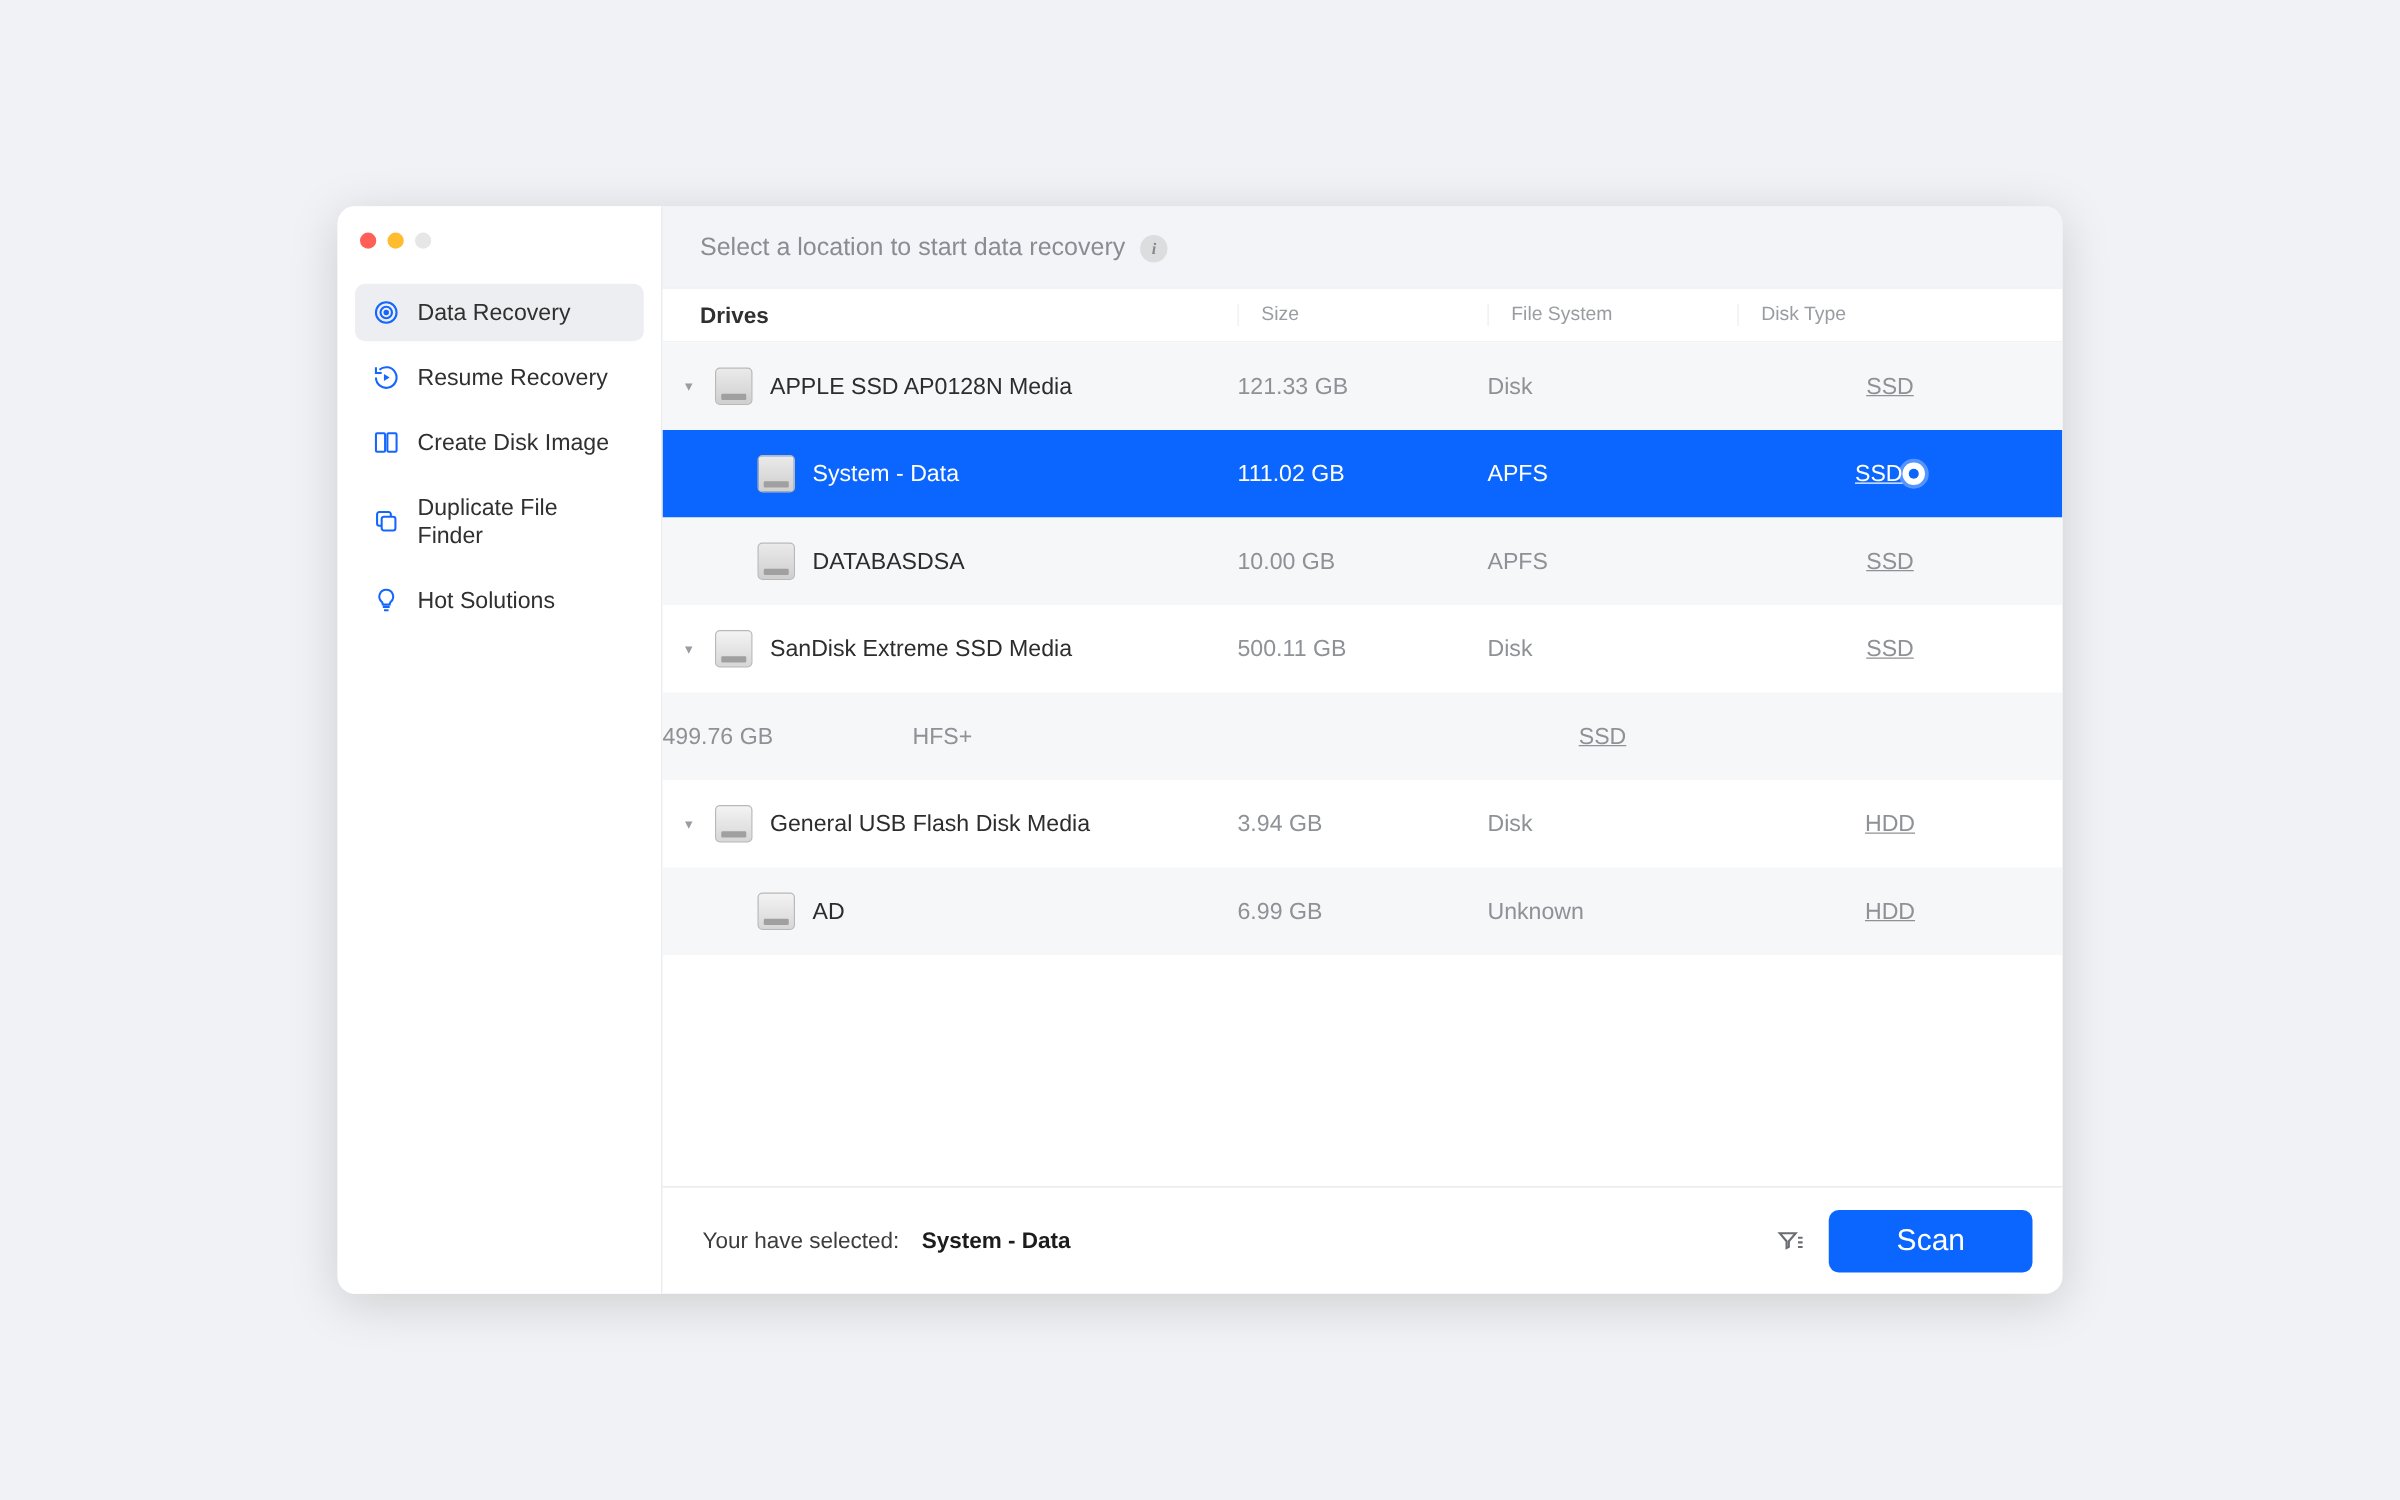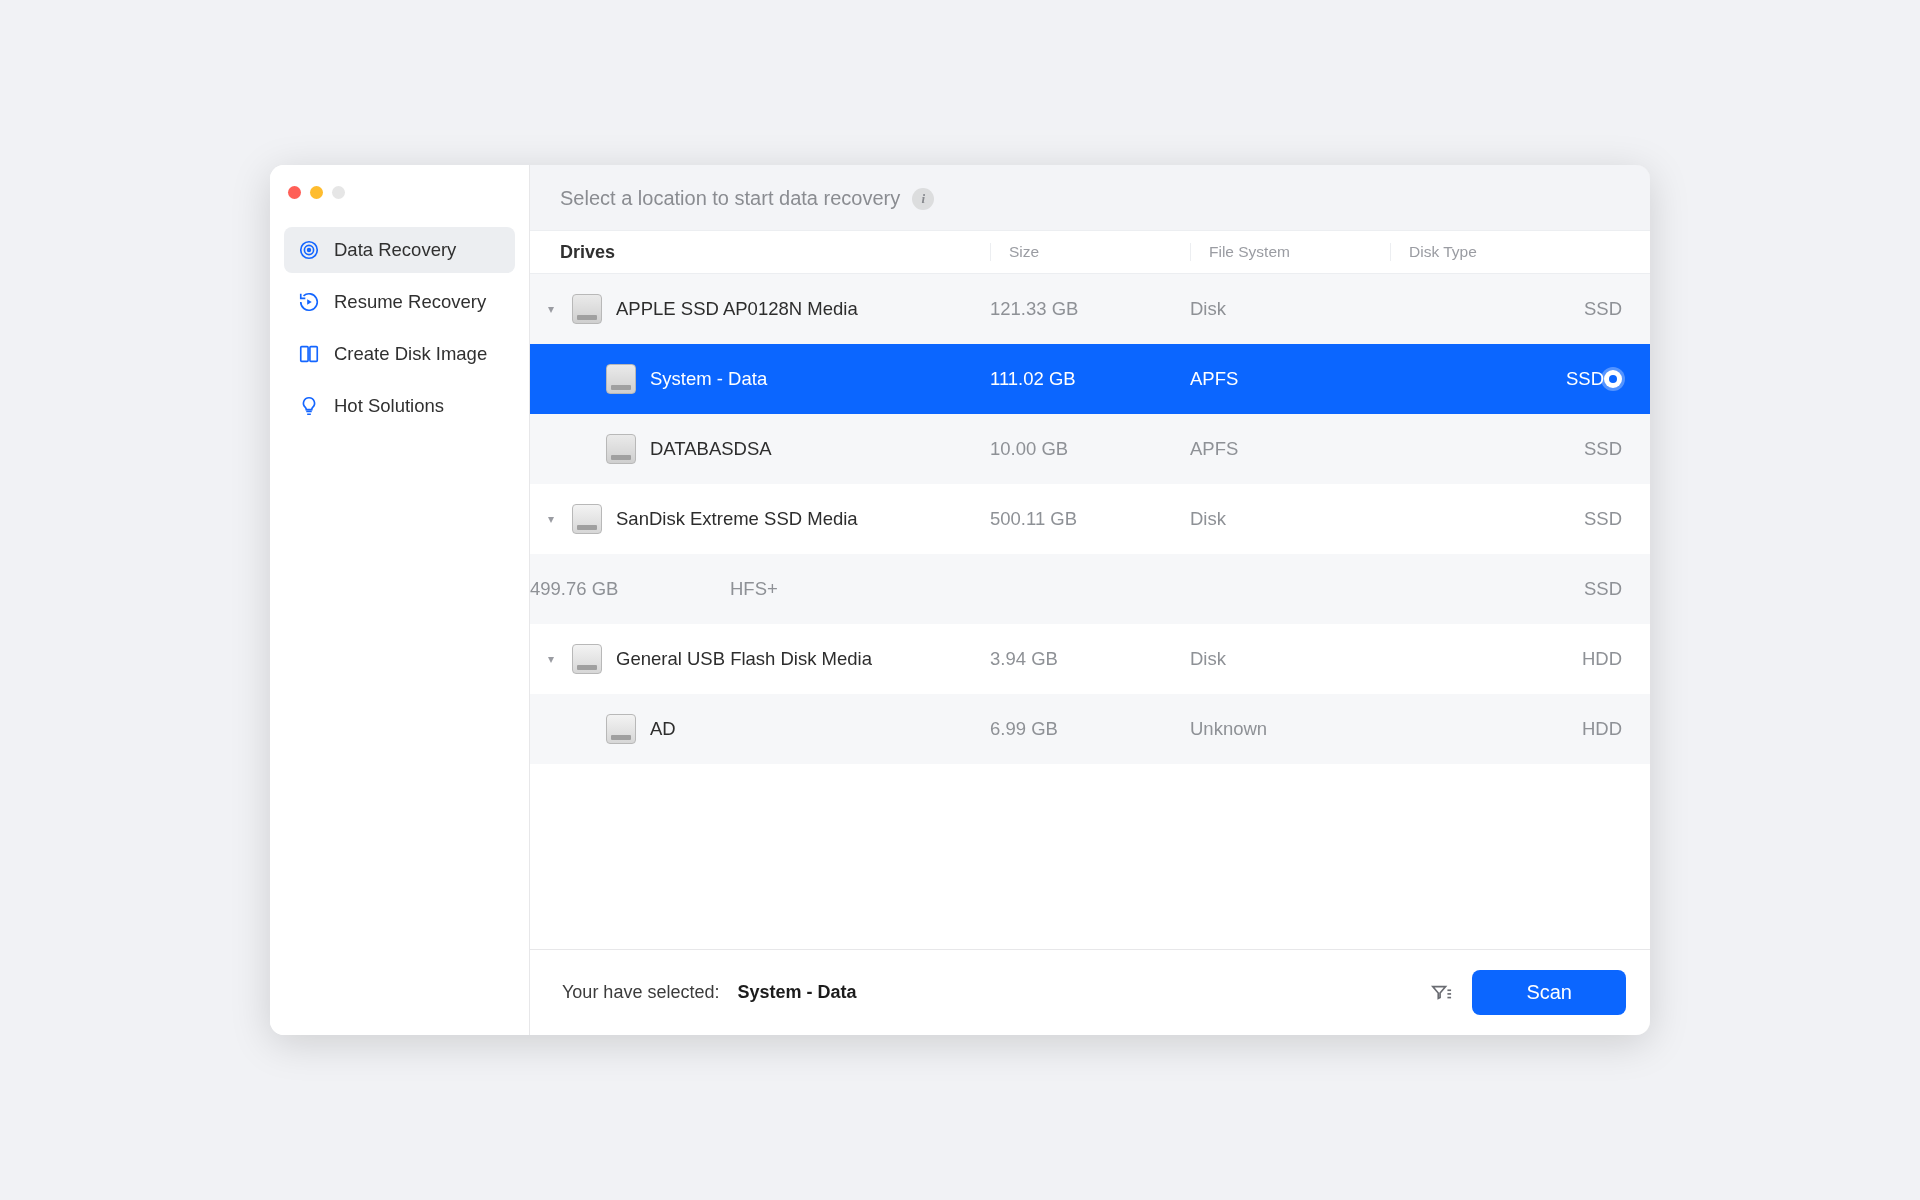--- a/index.html
+++ b/index.html
@@ -21,38 +21,38 @@
 .col-head .c2{flex:0 0 200px; border-left:1px solid #eceef1; padding-left:18px;}
 .col-head .c3{flex:0 0 200px; border-left:1px solid #eceef1; padding-left:18px;}
 .col-head .c4{flex:1; border-left:1px solid #eceef1; padding-left:18px;}
 .list { flex:1; background:#fff; overflow:auto; }
 .row { display:flex; align-items:center; height:70px; font-size:18.5px; background:#fff; }
 .row.alt { background:#f6f7f9; }
 .row.selected { background:#0b66ff; color:#fff; }
 .row .c1 { flex:0 0 460px; display:flex; align-items:center; gap:14px; padding-left:14px; }
 .row .c2 { flex:0 0 200px; color:#8e9196; }
 .row .c3 { flex:0 0 200px; color:#8e9196; }
-.row .c4 { flex:1; color:#8e9196; display:flex; align-items:center; justify-content:flex-end; padding-right:28px; }
+.row .c4 { flex:1; color:#8e9196; display:flex; align-items:center; justify-content:center; padding-right:16px;text-decoration:underline; }
 .row.selected .c2,.row.selected .c3,.row.selected .c4{color:#fff;}
 .chev { width:14px; color:#9a9ca2; font-size:12px; display:flex; justify-content:center; cursor:pointer; }
 .chev.hidden{visibility:hidden;}
 .indent { width:20px; }
 .drive-ico { width:30px; height:30px; border-radius:4px; background:linear-gradient(#f3f3f3,#d7d7d7); border:1px solid #b8b8b8; position:relative; flex-shrink:0; }
 .drive-ico::after{content:"";position:absolute;bottom:3px;left:4px;right:4px;height:5px;background:#a0a0a0;border-radius:1px;}
 .drive-ico.internal{background:linear-gradient(#eaeaea,#cfcfcf);}
 .drive-name{color:#2d2d2d;}
 .row.selected .drive-name{color:#fff;}
 .radio { width:18px; height:18px; border-radius:50%; background:#fff; display:flex; align-items:center; justify-content:center; box-shadow:0 0 0 3px rgba(255,255,255,.3); }
 .radio::after{content:"";width:8px;height:8px;border-radius:50%;background:#0b66ff;}
 .footer { height:86px; border-top:1px solid #e7e7e9; background:#fff; display:flex; align-items:center; padding:0 24px 0 32px; gap:18px; }
 .sel-label { font-size:18px; color:#3c3c3c; }
 .sel-value { font-size:18px; font-weight:700; color:#1c1c1c; }
 .spacer { flex:1; }
 .filter-btn { width:26px; height:26px; color:#6a6c72; cursor:pointer; display:flex; align-items:center; justify-content:center; }
-.scan-btn { background:#0b66ff; color:#fff; border:none; border-radius:8px; font-size:20px; padding:11px 54px; cursor:pointer; }
+.scan-btn { background:#0b66ff; color:#fff; border:none; border-radius:8px; font-size:24px; padding:11px 54px; cursor:pointer; }
 </style>
 </head>
 <body>
 
 <div class="window">
   <aside class="sidebar">
     <div class="traffic">
       <span class="tl-close"></span>
       <span class="tl-min"></span>
       <span class="tl-max"></span>
@@ -79,20 +79,29 @@
           <span>Resume Recovery</span>
         </div>
         <div class="nav-item">
           <span class="nav-icon">
             <svg width="22" height="22" viewBox="0 0 24 24" fill="none" stroke="currentColor" stroke-width="1.8">
               <rect x="3" y="4" width="8" height="16" rx="1"></rect>
               <rect x="13" y="4" width="8" height="16" rx="1"></rect>
             </svg>
           </span>
           <span>Create Disk Image</span>
+        </div>
+        <div class="nav-item">
+          <span class="nav-icon">
+            <svg width="22" height="22" viewBox="0 0 24 24" fill="none" stroke="currentColor" stroke-width="1.8">
+              <rect x="8" y="8" width="12" height="12" rx="2"></rect>
+              <path d="M16 8V6a2 2 0 0 0-2-2H6a2 2 0 0 0-2 2v8a2 2 0 0 0 2 2h2"></path>
+            </svg>
+          </span>
+          <span>Duplicate File Finder</span>
         </div>
         <div class="nav-item">
           <span class="nav-icon">
             <svg width="22" height="22" viewBox="0 0 24 24" fill="none" stroke="currentColor" stroke-width="1.8">
               <path d="M9 18h6M10 21h4M12 3a6 6 0 0 0-4 10.5c.8.8 1 1.5 1 2.5h6c0-1 .2-1.7 1-2.5A6 6 0 0 0 12 3z"></path>
             </svg>
           </span>
           <span>Hot Solutions</span>
         </div>
       </div>

